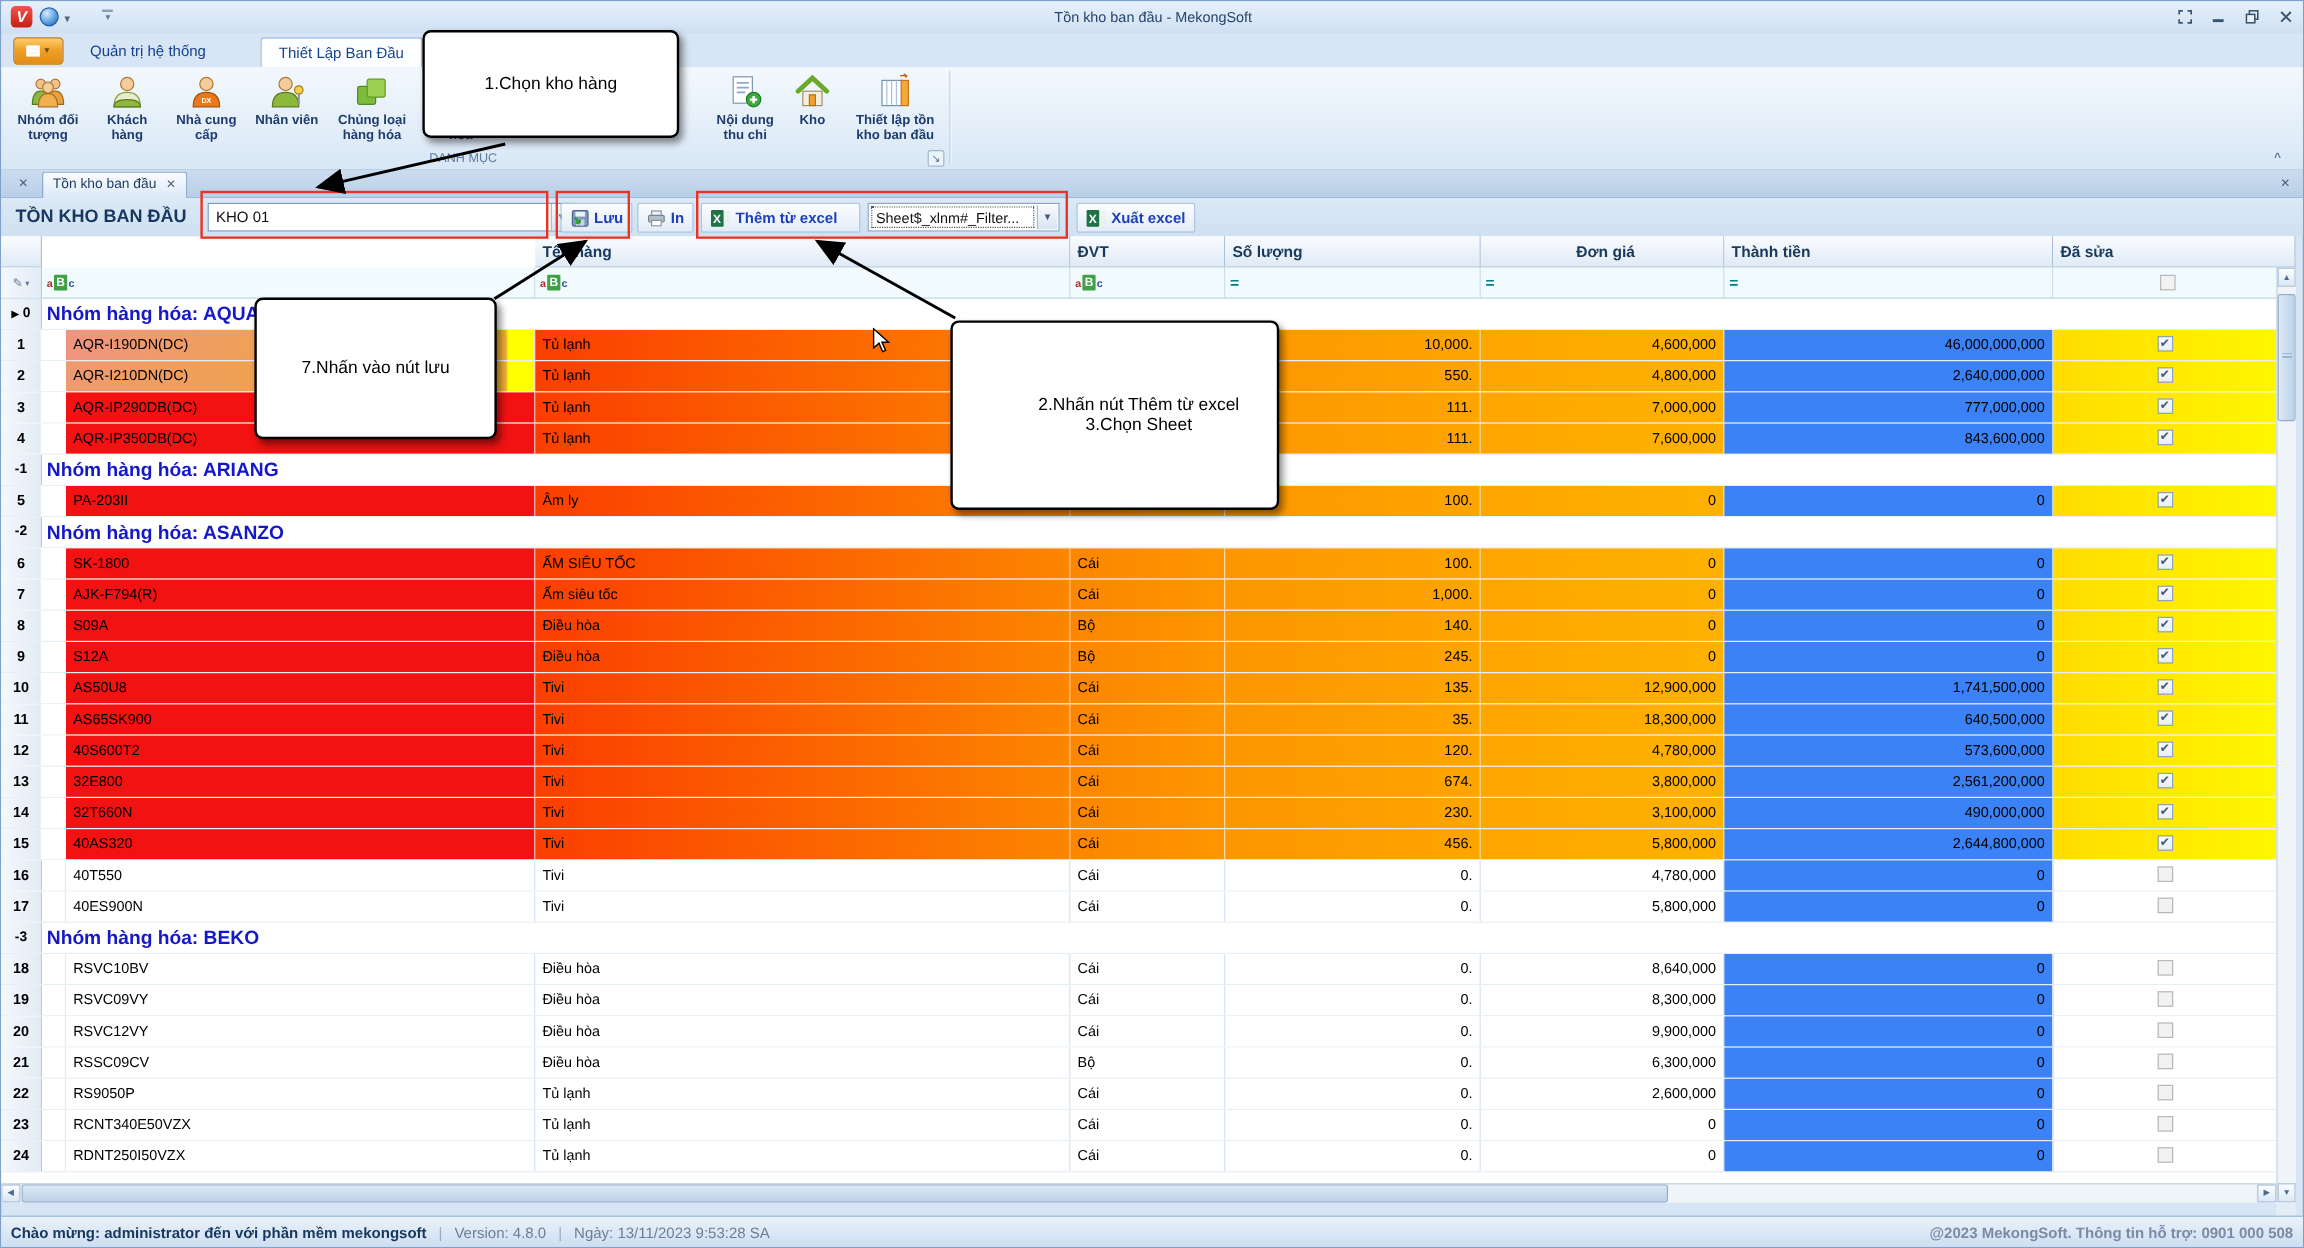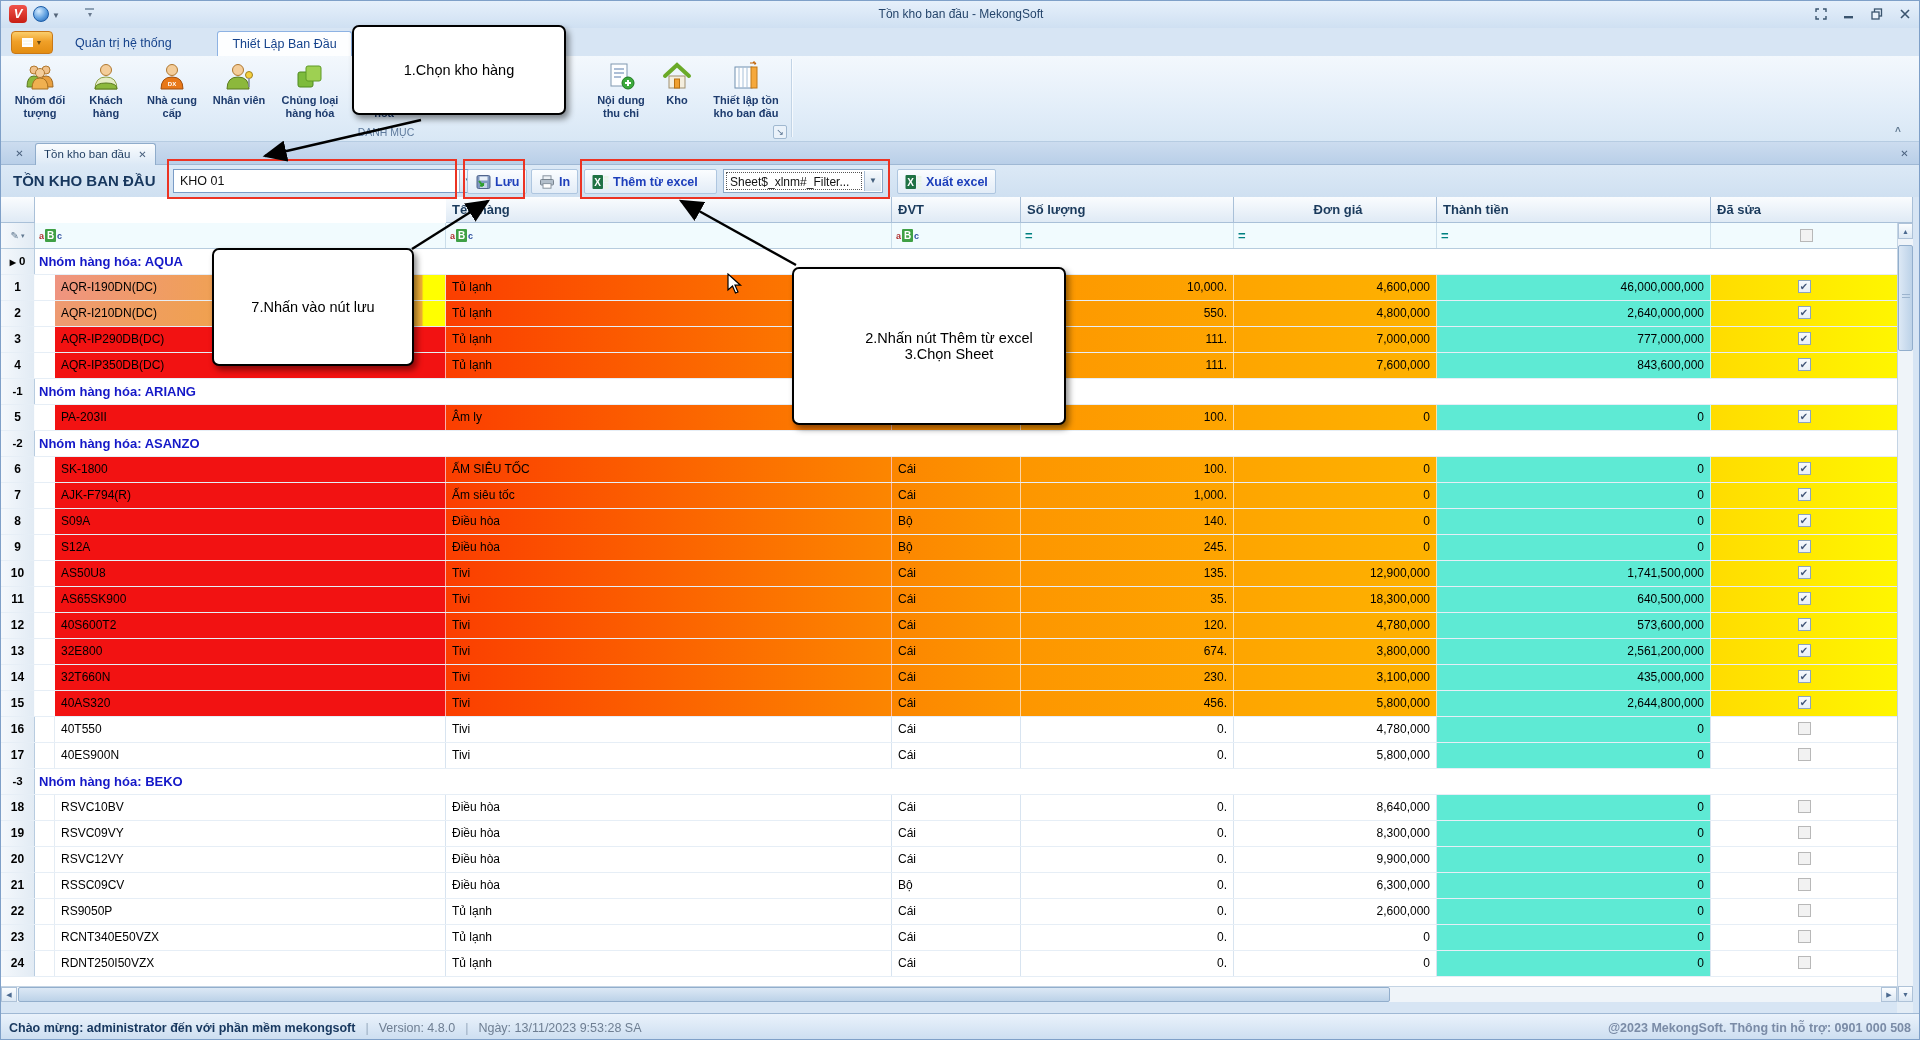--- a/index.html
+++ b/index.html
@@ -107,38 +107,38 @@
           white-space:nowrap; overflow:hidden; }
   .c-num { left:0; width:34px; background:linear-gradient(90deg,#F4F8FC,#E2EBF4);
            border-right:1px solid #B8CCE0; text-align:center; font-weight:bold; }
   .c-ind { left:34px; width:20px; border-right:1px solid #E4ECF4; }
   .c-code  { left:54px;  width:391px; padding-left:6px; border-right:1px solid #D8E4F0; }
   .c-name  { left:445px; width:446px; padding-left:6px; border-right:1px solid #D8E4F0; }
   .c-unit  { left:891px; width:129px; padding-left:6px; border-right:1px solid #D8E4F0; }
   .c-qty   { left:1020px; width:213px; padding-right:6px; text-align:right; border-right:1px solid #D8E4F0; }
   .c-price { left:1233px; width:203px; padding-right:6px; text-align:right; border-right:1px solid #D8E4F0; }
   .c-total { left:1436px; width:274px; padding-right:6px; text-align:right; border-right:1px solid #D8E4F0;
-             background:#5eead4; }
+             background:#3b82f6; }
   .c-edit  { left:1710px; width:186px; display:flex; justify-content:center; padding-top:5px; }
 
   .hot .c-code { background:#F21212; }
   .scale-a .c-code { background:linear-gradient(90deg,#EF9480 0%,#F0A251 45%,#F2B136 94%,#FFFF00 94.5%,#FFFF00 100%); }
   .scale-b .c-code { background:linear-gradient(90deg,#EE9A72 0%,#F1A43F 60%,#F2B136 94%,#FFFF00 94.5%,#FFFF00 100%); }
   .hot .c-name, .scale-a .c-name, .scale-b .c-name { background:linear-gradient(90deg,#FB3E00,#FC8600); }
   .hot .c-unit, .scale-a .c-unit, .scale-b .c-unit { background:linear-gradient(90deg,#FC8600,#FD9600); }
   .hot .c-qty, .scale-a .c-qty, .scale-b .c-qty { background:linear-gradient(90deg,#FD9600,#FEA500); }
   .hot .c-price, .scale-a .c-price, .scale-b .c-price { background:linear-gradient(90deg,#FEA500,#FEB200); }
   .hot .c-edit, .scale-a .c-edit, .scale-b .c-edit { background:linear-gradient(90deg,#FFDC00,#FFF600); }
   .hot .cell, .scale-a .cell, .scale-b .cell { border-right-color:rgba(255,255,255,.65); }
 
   .growgroup { position:relative; width:1896px; height:26px; border-bottom:1px solid #E6EEF6; background:#fff; }
   .g-ind { position:absolute; left:0; top:0; width:34px; height:25px;
            background:linear-gradient(90deg,#F4F8FC,#E2EBF4); border-right:1px solid #B8CCE0;
            font-size:11.5px; font-weight:bold; text-align:center; padding-top:6px; color:#000; }
-  .g-lab { position:absolute; left:38px; top:5px; font-size:13px; font-weight:bold; color:#1418C8; }
+  .g-lab { position:absolute; left:38px; top:5px; font-size:16px; font-weight:bold; color:#1418C8; }
 
   .cb { width:13px; height:13px; border:1px solid #8CA4BE; background:linear-gradient(#F7FAFD,#E9EFF5);
         font-size:10px; line-height:11px; text-align:center; color:#44587A; }
   .cb.off { background:#F2F2F2; border-color:#B8B8B8; }
 
   
   .vsb { position:absolute; left:1896px; top:26px; width:16px; height:779px; background:#EFF4F9;
          border-left:1px solid #C4D4E4; }
   .vsb .up, .vsb .dn { position:absolute; left:0; width:15px; height:16px;
         background:linear-gradient(#FBFDFF,#DCE8F4); border:1px solid #AEC2D8; font-size:7px;
@@ -647,21 +647,21 @@
           </div>
         </div>
         <div class="grow hot">
           <div class="cell c-num">14</div>
           <div class="cell c-ind"></div>
           <div class="cell c-code">32T660N</div>
           <div class="cell c-name">Tivi</div>
           <div class="cell c-unit">Cái</div>
           <div class="cell c-qty">230.</div>
           <div class="cell c-price">3,100,000</div>
-          <div class="cell c-total">435,000,000</div>
+          <div class="cell c-total">490,000,000</div>
           <div class="cell c-edit">
             <div class="cb">✔</div>
           </div>
         </div>
         <div class="grow hot">
           <div class="cell c-num">15</div>
           <div class="cell c-ind"></div>
           <div class="cell c-code">40AS320</div>
           <div class="cell c-name">Tivi</div>
           <div class="cell c-unit">Cái</div>

